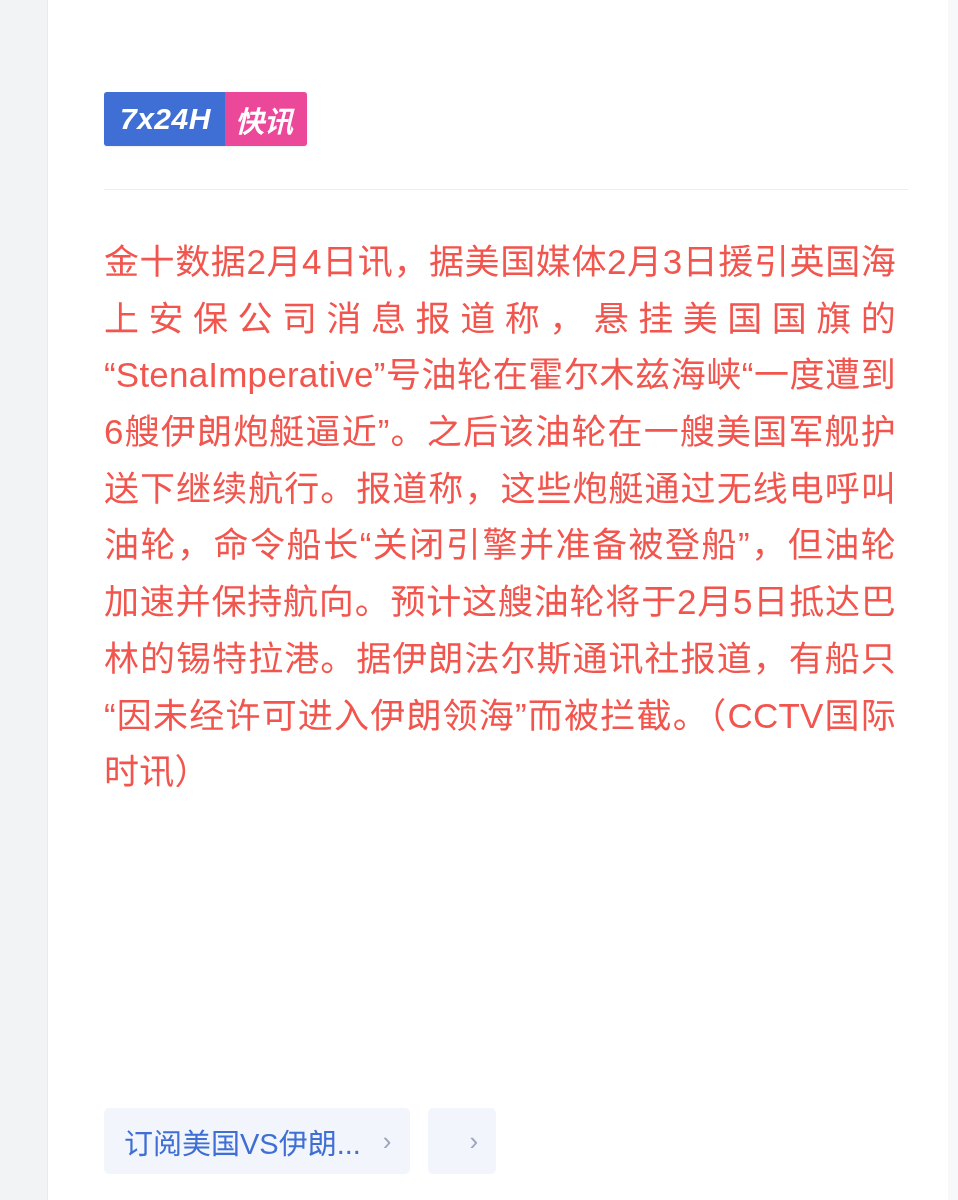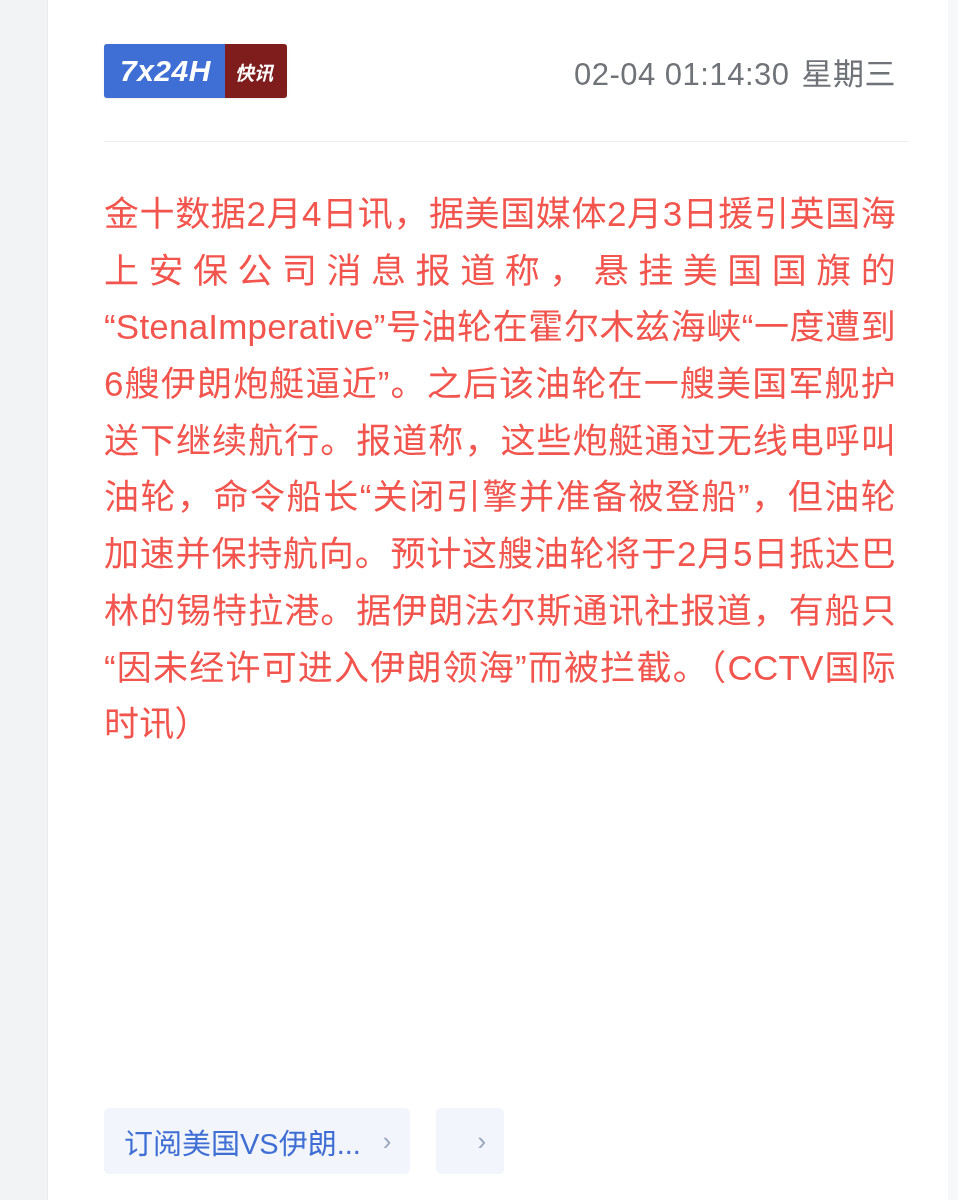--- a/index.html
+++ b/index.html
@@ -52,20 +52,21 @@
 
   
   .header {
     position: relative;
     height: 142px;
     box-sizing: border-box;
     padding: 0 52px 0 56px;
     display: flex;
     align-items: center;
     justify-content: space-between;
+    margin-top: 48px;
   }
   .header::after {
     content: "";
     position: absolute;
     left: 56px;
     right: 40px;
     bottom: 0;
     height: 1px;
     background: #ededf0;
   }
@@ -83,23 +84,23 @@
     font-size: 30px;
     font-weight: bold;
     font-style: italic;
     letter-spacing: 0.5px;
     display: flex;
     align-items: center;
     padding: 0 14px 0 16px;
     font-family: "Liberation Sans", "DejaVu Sans", sans-serif;
   }
   .logo-right {
-    background: #7f1d1d;
+    background: #ec4899;
     color: #ffffff;
-    font-size: 19px;
+    font-size: 29px;
     font-weight: bold;
     font-style: italic;
     display: flex;
     align-items: center;
     padding: 0 14px 0 10px;
   }
   .timestamp {
     color: #6f7378;
     font-size: 31px;
     letter-spacing: 0.5px;
@@ -130,21 +131,21 @@
     margin: 0;
     text-align: justify;
   }
 
   
   .tags {
     position: absolute;
     left: 104px;
     bottom: 26px;
     display: flex;
-    gap: 26px;
+    gap: 18px;
   }
   .chip {
     background: #f2f5fb;
     border-radius: 5px;
     height: 66px;
     display: flex;
     align-items: center;
     padding: 0 18px 0 20px;
     color: #3f6fd4;
     font-size: 29px;
@@ -173,23 +174,20 @@
   <div class="left-gutter"></div>
   <div class="right-gutter"></div>
 
   <div class="content">
 
     <div class="header">
       <div class="logo">
         <div class="logo-left">7x24H</div>
         <div class="logo-right">快讯</div>
       </div>
-      <div class="timestamp">
-        <span>02-04 01:14:30</span><span class="weekday">星期三</span>
-      </div>
     </div>
 
     <div class="article">
       <p class="body-text">金十数据2月4日讯，据美国媒体2月3日援引英国海上安保公司消息报道称，悬挂美国国旗的“StenaImperative”号油轮在霍尔木兹海峡“一度遭到6艘伊朗炮艇逼近”。之后该油轮在一艘美国军舰护送下继续航行。报道称，这些炮艇通过无线电呼叫油轮，命令船长“关闭引擎并准备被登船”，但油轮加速并保持航向。预计这艘油轮将于2月5日抵达巴林的锡特拉港。据伊朗法尔斯通讯社报道，有船只“因未经许可进入伊朗领海”而被拦截。（CCTV国际时讯）</p>
     </div>
 
   </div>
 
   <div class="tags">
     <div class="chip">

